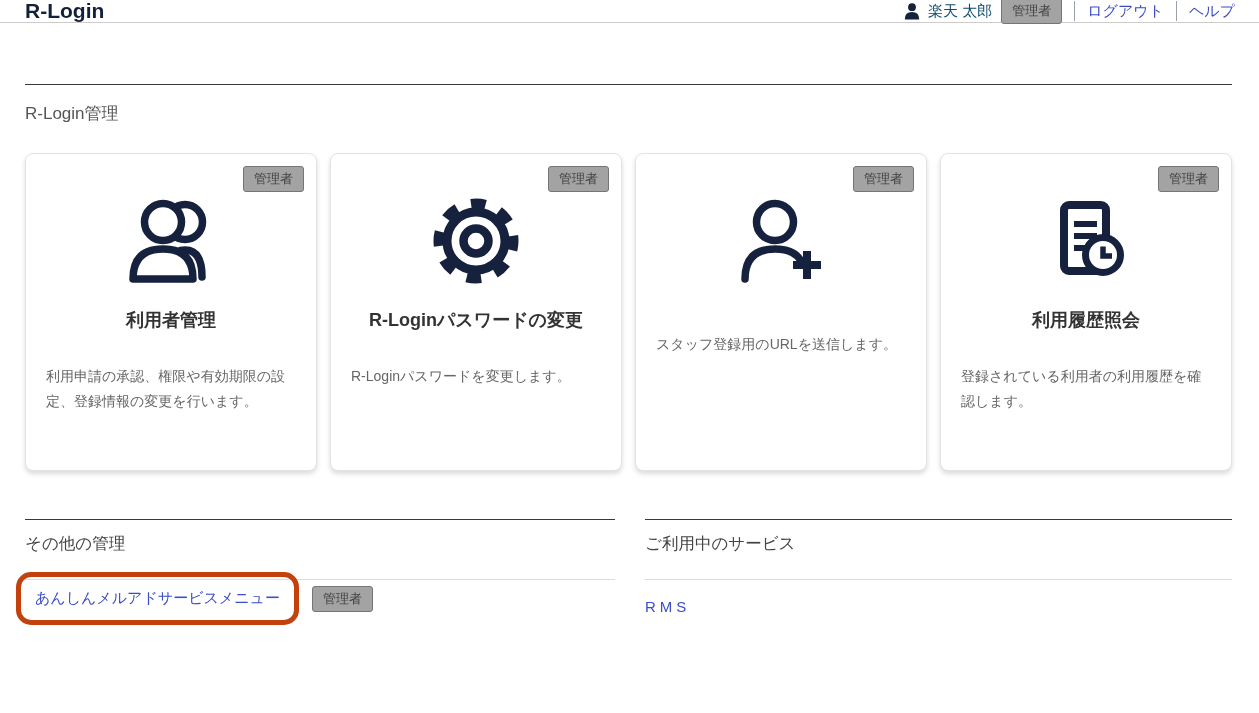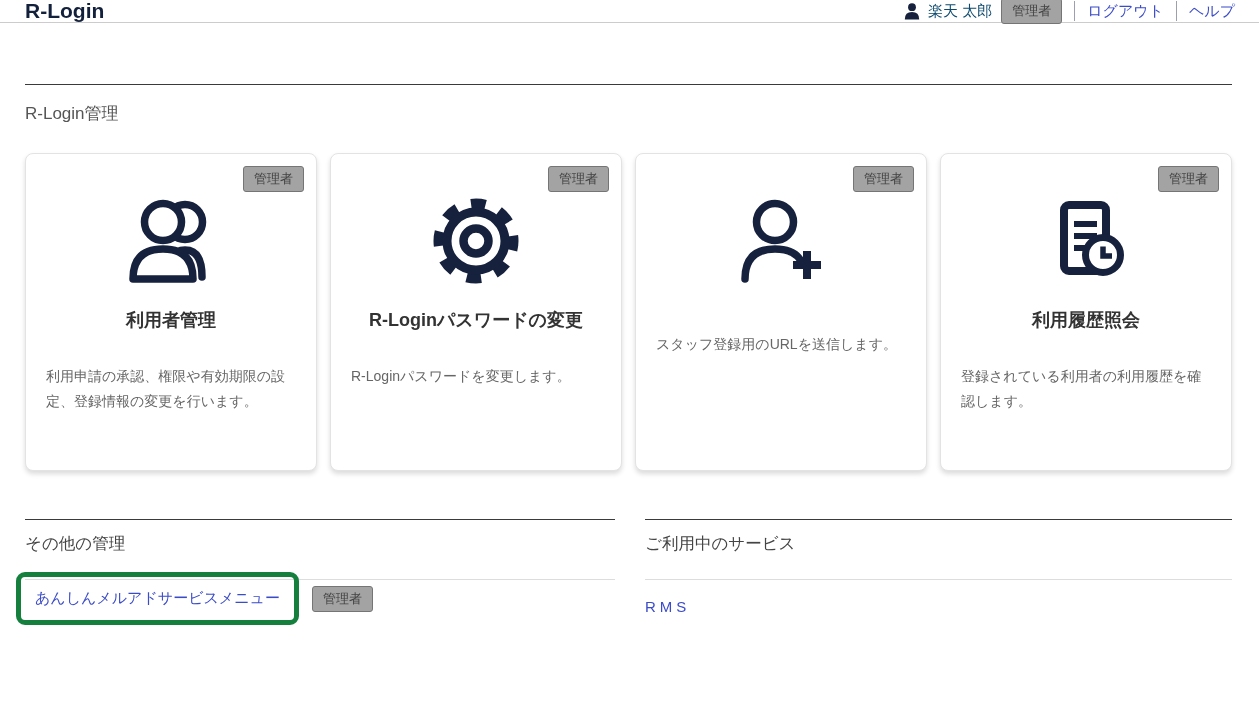--- a/index.html
+++ b/index.html
@@ -47,21 +47,21 @@
 
   
   .row2 { display: flex; margin-top: 48px; }
   .col-left { width: 590px; margin-right: 30px; flex: 0 0 auto; }
   .col-right { flex: 1; }
   .sub-title { font-size: 16.5px; color: #444; font-weight: normal; margin: 13px 0 0; }
   .divider { border: none; border-top: 1px solid #ddd; margin: 24px 0 0; }
 
   .link-row { display: flex; align-items: center; margin-top: -8px; }
   .red-box {
-    border: 5px solid #15803d; border-radius: 9px;
+    border: 5px solid #c2410c; border-radius: 15px;
     padding: 12px 14px; margin-left: -9px; background: transparent;
   }
   .blue-link { color: #3b4cc8; font-size: 15px; text-decoration: none; cursor: pointer; white-space: nowrap; }
   .link-row .badge { margin-left: 13px; }
 
   .rms-link { display: inline-block; margin-top: 18px; letter-spacing: 4px; }
 
   .row3 { width: 590px; margin-top: 47px; }
   .row3 .sub-title { margin-top: 12px; }
 

